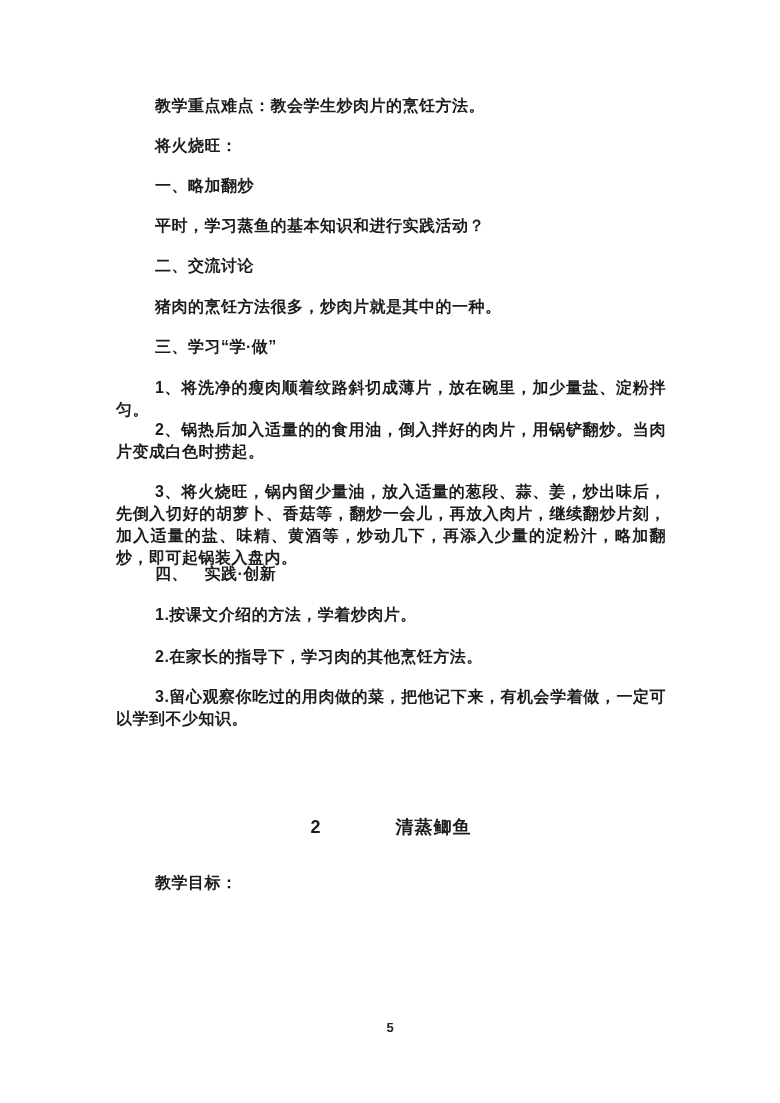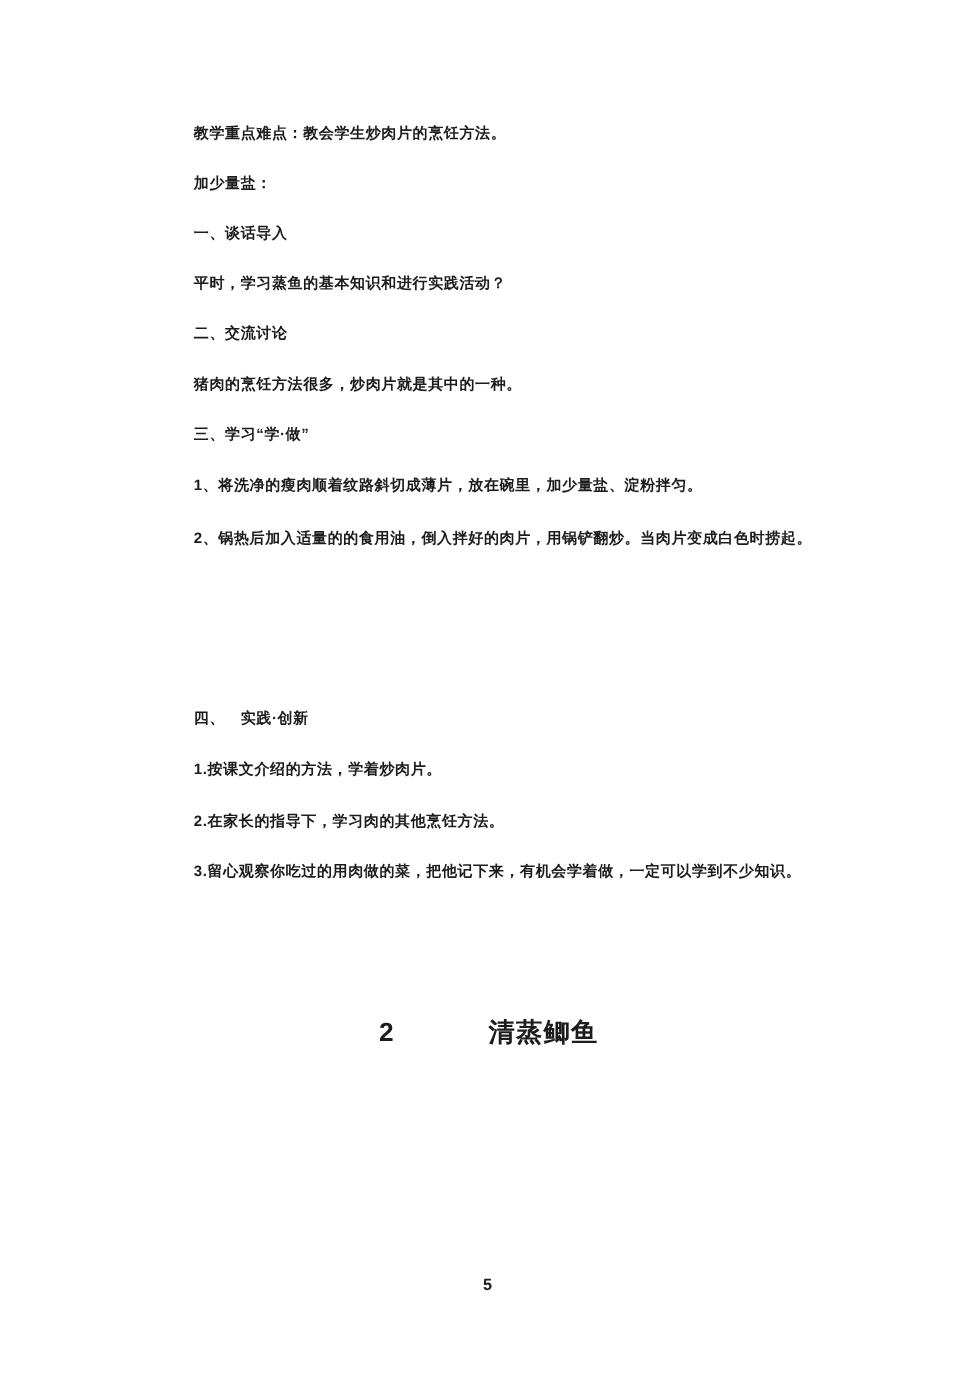--- a/index.html
+++ b/index.html
@@ -14,35 +14,35 @@
     background: #ffffff;
     font-family: "Liberation Sans", sans-serif;
     color: #1c1c1c;
     overflow: hidden;
   }
   .para {
     position: absolute;
     left: 116px;
     width: 550px;
     margin: 0;
-    font-size: 12px;
+    font-size: 16px;
     line-height: 22px;
     letter-spacing: 0.5px;
     font-weight: 600;
     text-indent: 39px;
     text-align: justify;
     text-justify: inter-ideograph;
   }
   .section-title {
     position: absolute;
     left: 116px;
     width: 550px;
     margin: 0;
     top: 812px;
-    font-size: 21px;
+    font-size: 18px;
     line-height: 30px;
     font-weight: 700;
     text-align: center;
     letter-spacing: 1px;
   }
   .section-title .chapter-number {
     display: inline-block;
   }
   .section-title .chapter-name {
     display: inline-block;
@@ -60,34 +60,36 @@
     font-weight: 600;
     color: #222222;
   }
 </style>
 </head>
 <body>
 
 <div class="page">
 
   <p class="para" style="top:95px">教学重点难点：教会学生炒肉片的烹饪方法。</p>
-  <p class="para" style="top:135px">加少量盐：</p>
-  <p class="para" style="top:175px">一、谈话导入</p>
+  <p class="para" style="top:135px">将火烧旺：</p>
+  <p class="para" style="top:175px">一、略加翻炒</p>
   <p class="para" style="top:215px">平时，学习蒸鱼的基本知识和进行实践活动？</p>
   <p class="para" style="top:296px">猪肉的烹饪方法很多，炒肉片就是其中的一种。</p>
   <p class="para" style="top:255px">二、交流讨论</p>
   <p class="para" style="top:336px">三、学习“学·做”</p>
   <p class="para" style="top:377px">1、将洗净的瘦肉顺着纹路斜切成薄片，放在碗里，加少量盐、淀粉拌匀。</p>
   <p class="para" style="top:419px">2、锅热后加入适量的的食用油，倒入拌好的肉片，用锅铲翻炒。当肉片变成白色时捞起。</p>
+  <p class="para" style="top:481px">3、将火烧旺，锅内留少量油，放入适量的葱段、蒜、姜，炒出味后，先倒入切好的胡萝卜、香菇等，翻炒一会儿，再放入肉片，继续翻炒片刻，加入适量的盐、味精、黄酒等，炒动几下，再添入少量的淀粉汁，略加翻炒，即可起锅装入盘内。</p>
   <p class="para" style="top:563px">四、　实践·创新</p>
   <p class="para" style="top:604px">1.按课文介绍的方法，学着炒肉片。</p>
   <p class="para" style="top:646px">2.在家长的指导下，学习肉的其他烹饪方法。</p>
   <p class="para" style="top:686px">3.留心观察你吃过的用肉做的菜，把他记下来，有机会学着做，一定可以学到不少知识。</p>
 
   <h1 class="section-title">
     <span class="chapter-number">2</span>
     <span class="chapter-name">清蒸鲫鱼</span>
   </h1>
 
+  <p class="para" style="top:872px">教学目标：</p>
 
   <p class="page-footer">5</p>
 
 </div>
 
 </body></html>

